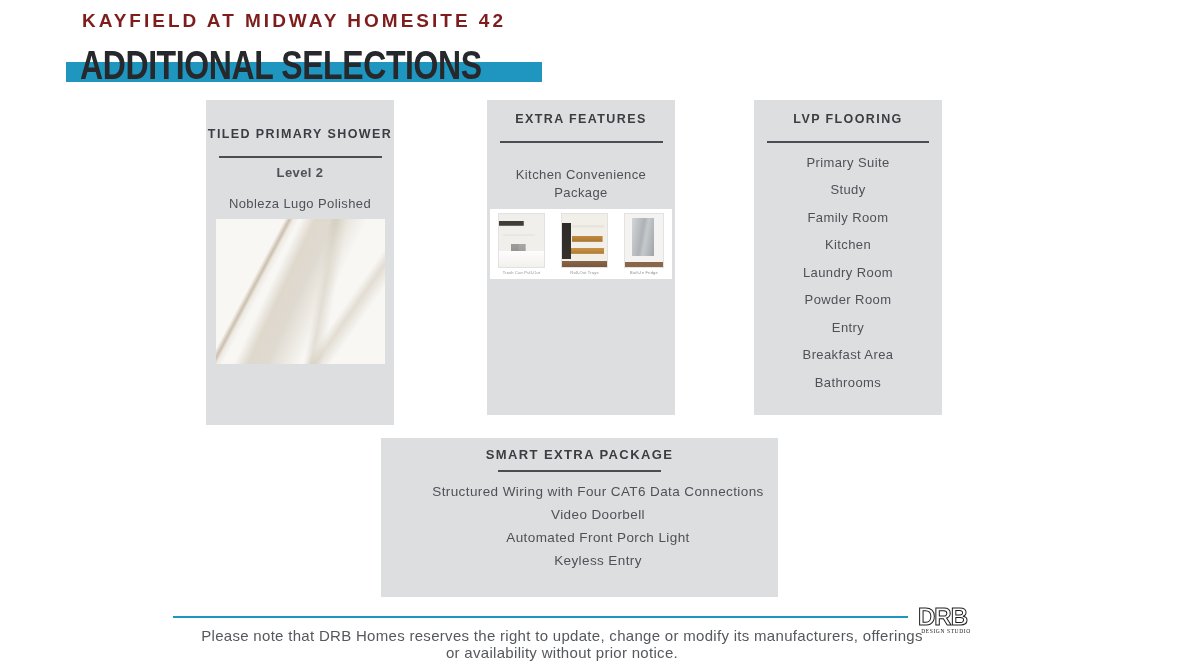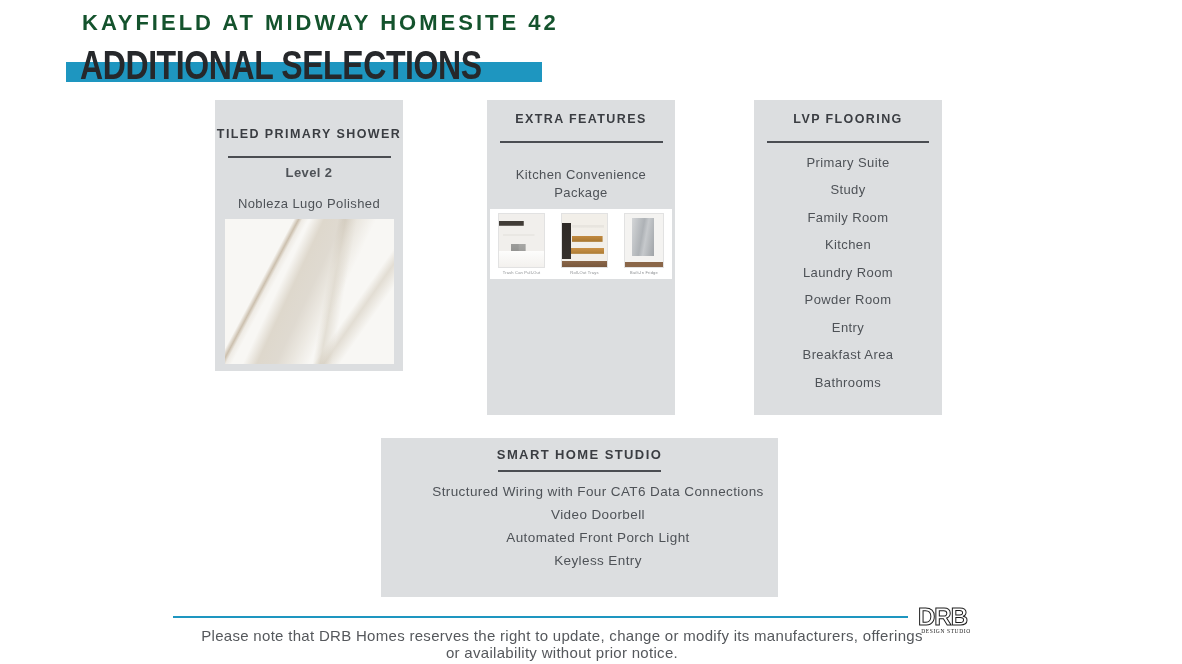--- a/index.html
+++ b/index.html
@@ -5,22 +5,22 @@
   * { margin:0; padding:0; box-sizing:border-box; }
   html,body { background:#ffffff; }
   .page {
     position:relative; width:1182px; height:664px; background:#ffffff;
     font-family:"Liberation Sans", sans-serif; overflow:hidden;
   }
 
   
   .site-title {
     position:absolute; left:82px; top:10px;
-    font-size:22px; font-weight:bold; letter-spacing:3px;
-    color:#14532d; white-space:nowrap;
+    font-size:19px; font-weight:bold; letter-spacing:3px;
+    color:#7f1d1d; white-space:nowrap;
   }
   .title-bar {
     position:absolute; left:66px; top:62px; width:476px; height:20px;
     background:#1e96c0;
   }
   .page-title {
     position:absolute; left:80px; top:42px;
     font-size:40px; font-weight:bold; letter-spacing:-0.5px;
     color:#26282b; white-space:nowrap;
     transform:scaleX(0.80) scaleY(1.02); transform-origin:left top;
@@ -29,21 +29,21 @@
   
   .panel { position:absolute; background:#dcdee0; }
   .panel-title {
     text-align:center; font-weight:bold; font-size:12.5px;
     letter-spacing:1.4px; color:#3a3d42; white-space:nowrap;
   }
   .panel-rule { height:1.5px; background:#4a4d52; margin:0 auto; }
   .body-text { color:#4e5257; font-size:13px; letter-spacing:0.4px; text-align:center; }
 
   
-  #panel-shower { left:215px; top:100px; width:188px; height:271px; }
+  #panel-shower { left:206px; top:100px; width:188px; height:325px; }
   #panel-shower .panel-title { margin-top:27px; }
   #panel-shower .panel-rule { width:163px; margin-top:15px; }
   .shower-level { margin-top:7px; font-weight:bold; }
   .shower-product { margin-top:16px; }
   .marble-swatch {
     width:169px; height:145px; margin:8px auto 0 auto;
     background-color:#f8f7f4;
     background-image:
       linear-gradient(118deg, rgba(255,255,255,0) 28%, rgba(167,146,116,0.55) 30%, rgba(167,146,116,0.12) 31.5%, rgba(255,255,255,0) 34%),
       linear-gradient(115deg, rgba(255,255,255,0) 36%, rgba(208,199,183,0.65) 42%, rgba(186,174,155,0.40) 50%, rgba(222,216,205,0.55) 56%, rgba(255,255,255,0) 64%),
@@ -180,21 +180,21 @@
       <li>Kitchen</li>
       <li>Laundry Room</li>
       <li>Powder Room</li>
       <li>Entry</li>
       <li>Breakfast Area</li>
       <li>Bathrooms</li>
     </ul>
   </div>
 
   <div class="panel" id="panel-smart">
-    <div class="panel-title">SMART HOME STUDIO</div>
+    <div class="panel-title">SMART EXTRA PACKAGE</div>
     <div class="panel-rule"></div>
     <div class="smart-list body-text">
       <div>Structured Wiring with Four CAT6 Data Connections</div>
       <div>Video Doorbell</div>
       <div>Automated Front Porch Light</div>
       <div>Keyless Entry</div>
     </div>
   </div>
 
   <div class="footer-rule"></div>

